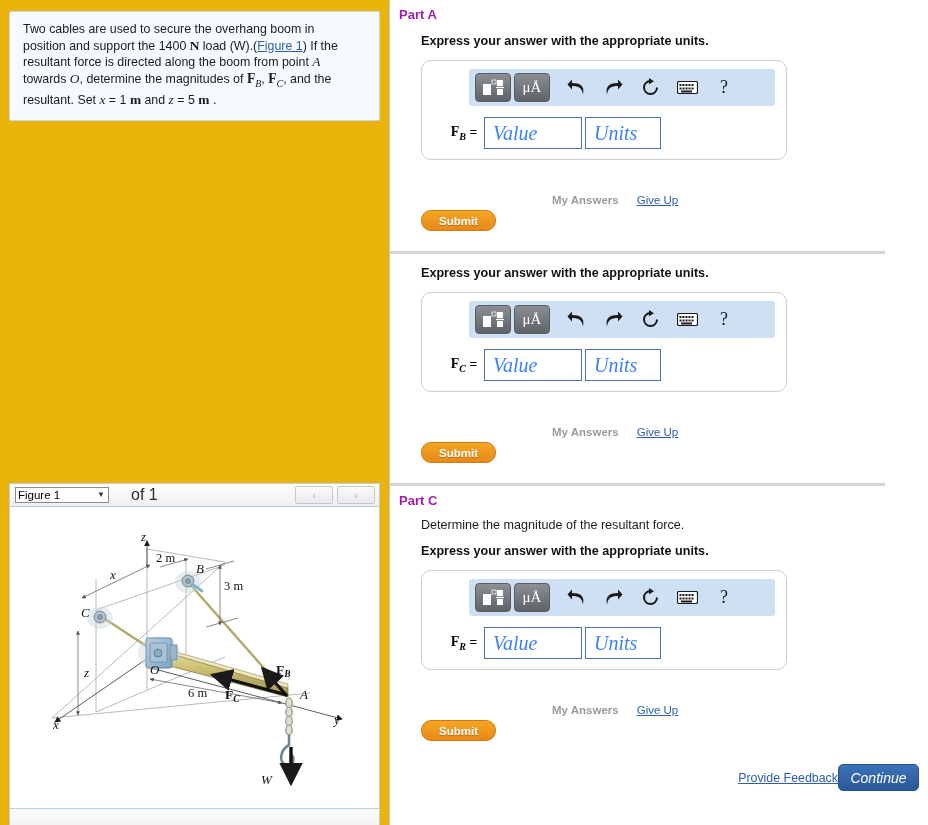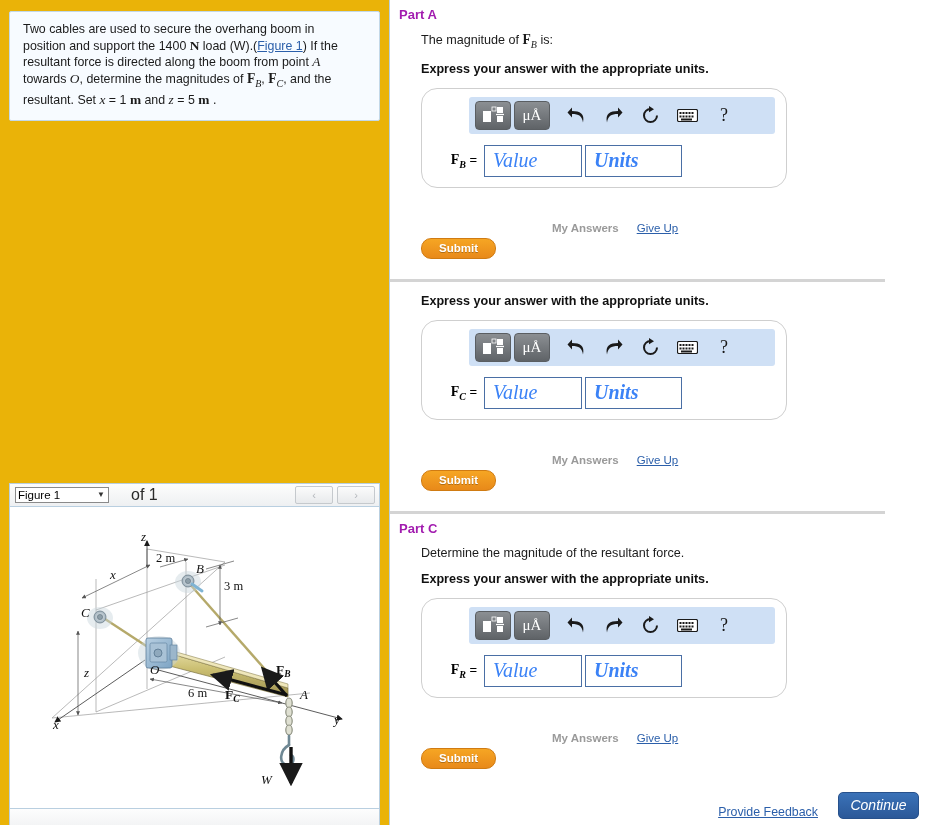--- a/index.html
+++ b/index.html
@@ -162,21 +162,21 @@
     font-weight: bold;
     color: #111;
     padding-top: 12px;
   }
 
   
   .answer-box {
     margin-top: 12px;
     width: 366px;
     border: 1px solid #cfcfcf;
-    border-radius: 16px;
+    border-radius: 10px;
     background: #ffffff;
     padding: 8px 0 10px 0;
   }
   .ans-toolbar {
     background: #cfe0f5;
     border-radius: 3px;
     height: 37px;
     margin: 0 11px 0 47px;
     display: flex;
     align-items: center;
@@ -234,21 +234,21 @@
     background: #fff;
     font-family: "Liberation Serif", serif;
     font-style: italic;
     font-size: 20px;
     color: #3b82f6;
     padding: 0 8px;
     display: flex; align-items: center;
     outline: none;
   }
   .ans-input.value-field { width: 98px; }
-  .ans-input.units-field { width: 97px; margin-left: 3px; font-weight: bold; }
+  .ans-input.units-field { width: 76px; margin-left: 3px; }
 
   .ans-actions {
     display: flex;
     align-items: center;
     margin-top: 9px;
   }
   .submit-btn {
     width: 75px; height: 21px;
     background: linear-gradient(#f6a623, #e8891a);
     border: 1px solid #d07b12;
@@ -268,25 +268,24 @@
   }
   .give-up {
     font-size: 11.5px;
     color: #2b5faa;
     text-decoration: underline;
     margin-left: 18px;
   }
 
   .footer-actions {
     display: flex;
-    align-items: flex-end;
+    align-items: center;
     justify-content: flex-end;
     padding-right: 9px;
     margin-top: 23px;
-    gap: 20px;
   }
   .provide-feedback {
     font-size: 12.4px;
     color: #2b5faa;
     text-decoration: underline;
   }
   .continue-btn {
     width: 81px; height: 27px;
     background: linear-gradient(#3a72b8, #2b5898);
     border: 1px solid #27518c;
@@ -469,23 +468,20 @@
 
       <div class="figure-footer"></div>
     </div>
   </div>
 
   <div class="right-panel">
 
     <div class="part-block">
       <div class="part-title">Part A</div>
       <div class="part-inner">
-        <div class="part-prompt">
-          <span>The magnitude of </span><span class="bold-vec"><span>F</span><sub>B</sub></span><span> is:</span>
-        </div>
         <div class="part-express">Express your answer with the appropriate units.</div>
 
         <div class="answer-box">
           <div class="ans-toolbar">
             <div class="tb-btn">
               <svg width="22" height="18" viewBox="0 0 22 18">
                   <rect x="1" y="5" width="8" height="11" fill="#fff"></rect>
                   <rect x="10" y="1" width="4" height="4" fill="#fff" stroke="#fff" stroke-width="0.8" fill-opacity="0"></rect>
                   <rect x="15" y="1" width="6" height="6" fill="#fff"></rect>
                   <rect x="15" y="10" width="6" height="6" fill="#fff"></rect>

